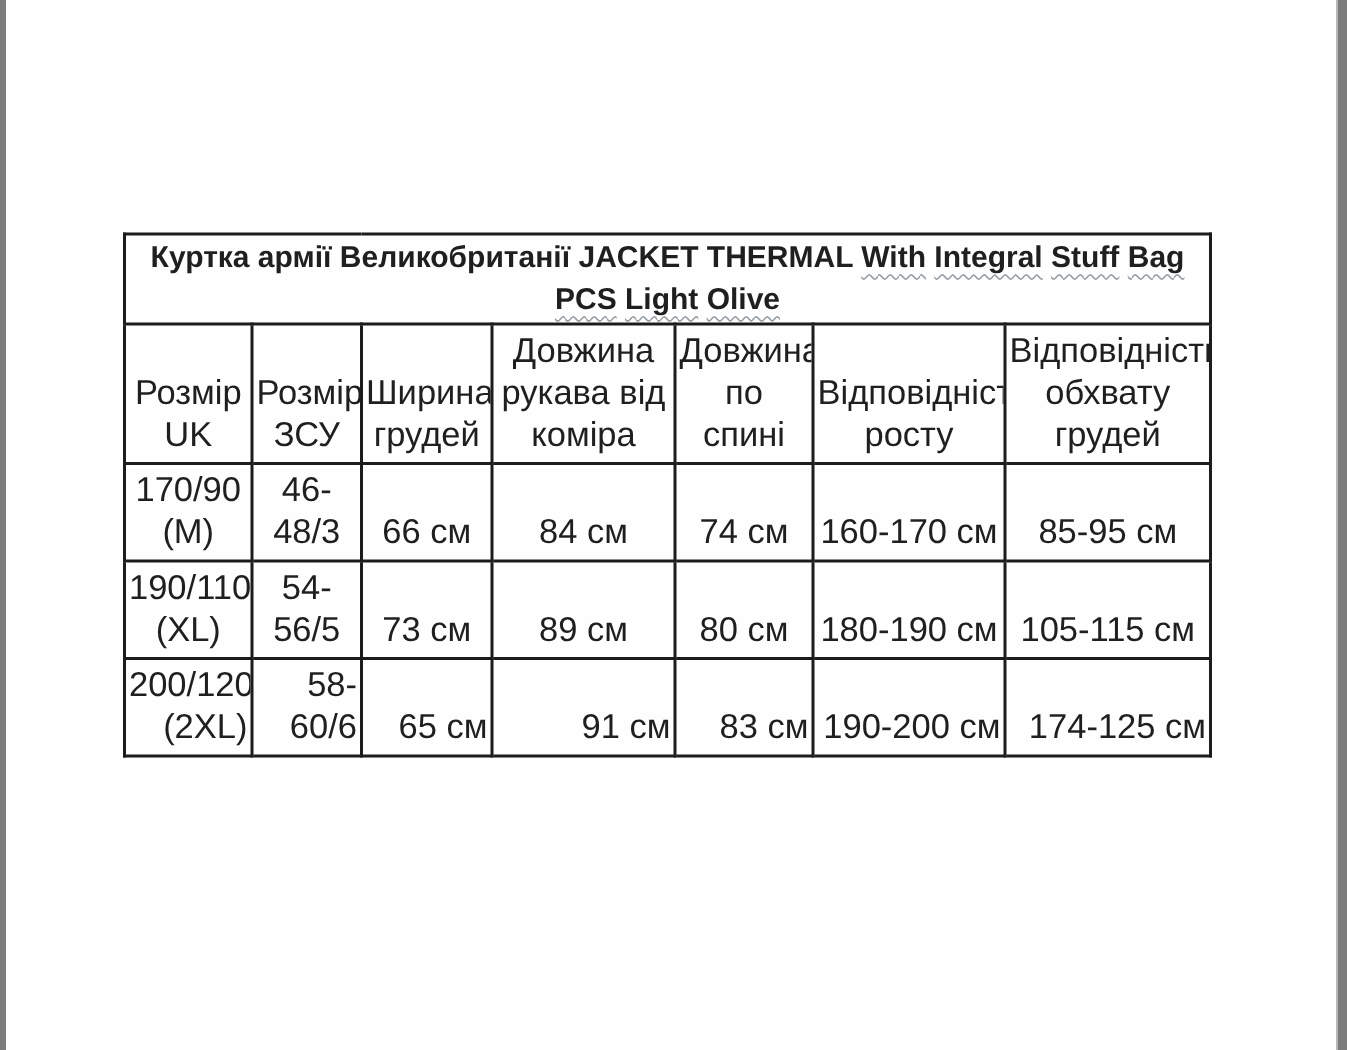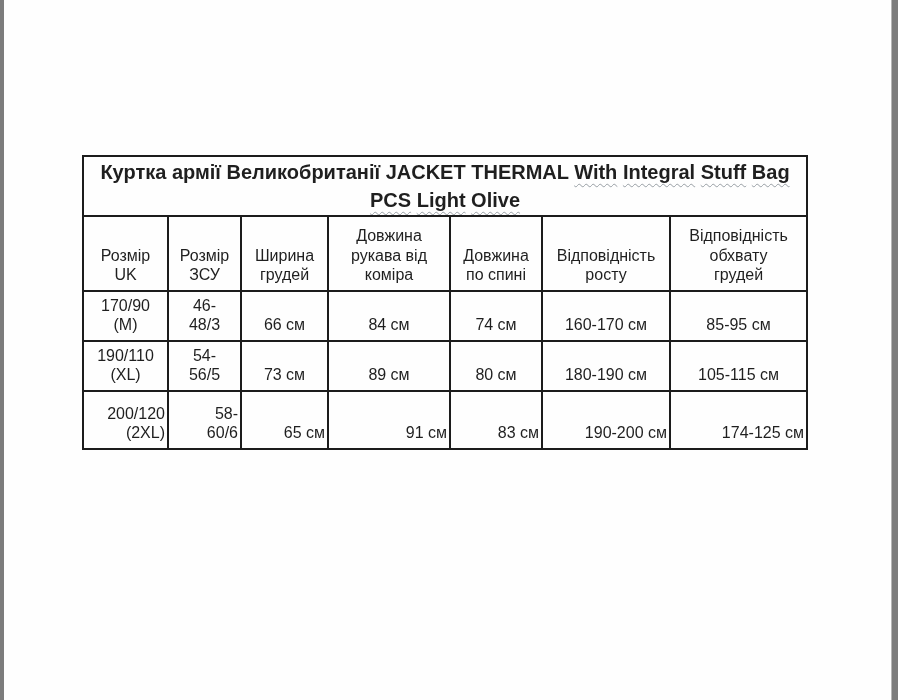--- a/index.html
+++ b/index.html
@@ -31,21 +31,21 @@
     border-collapse: collapse;
     table-layout: fixed;
     color: #1f1f1f;
   }
   table.size-chart td, table.size-chart th {
     border: 2px solid #1c1c1c;
     padding: 2px 2px 5px 2px;
     text-align: center;
     vertical-align: bottom;
     font-weight: normal;
-    font-size: 16px;
+    font-size: 23px;
     line-height: 1.22;
     white-space: pre-line;
     overflow: hidden;
   }
   tr.title-row td {
     height: 53px;
     vertical-align: middle;
     font-weight: bold;
     font-size: 20px;
     line-height: 28px;

